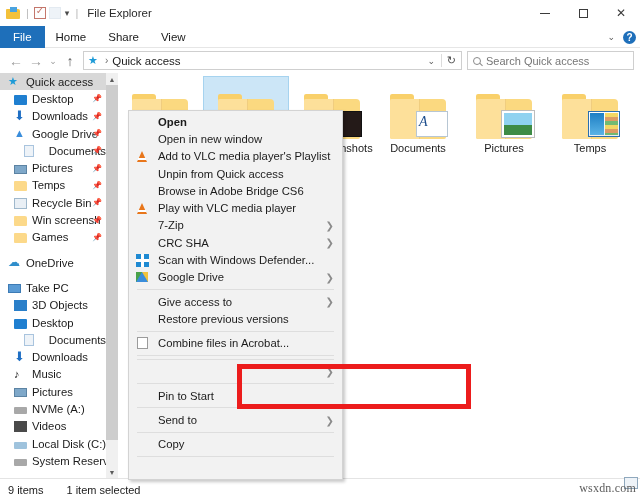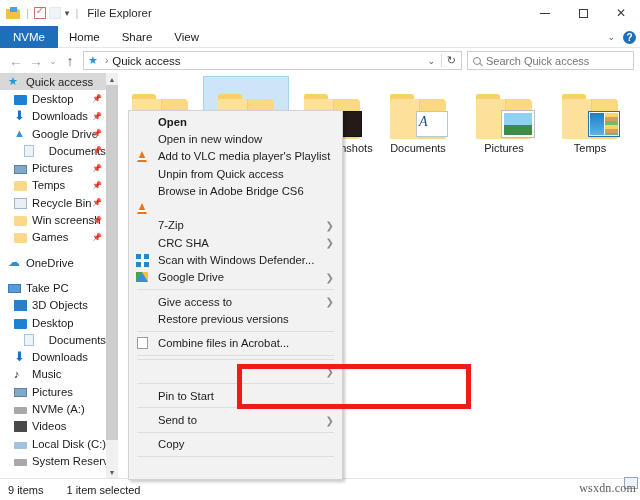--- a/index.html
+++ b/index.html
@@ -380,21 +380,21 @@
       <div class="wc">
           <i class="glyph-max"></i>
         </div>
       <div class="wc">
           <span>✕</span>
         </div>
     </div>
   </div>
 
   <div class="ribbon">
-    <div class="rtab file">NVMe</div>
+    <div class="rtab file">File</div>
     <div class="rtab">Home</div>
     <div class="rtab">Share</div>
     <div class="rtab">View</div>
     <div class="ribbon-right">
       <span class="chev-down">⌄</span>
       <span class="help-dot">?</span>
     </div>
   </div>
 
   <div class="addrbar">
@@ -621,20 +621,21 @@
         <div class="mi">
           <span class="mtext">Unpin from Quick access</span>
         </div>
         <div class="mi">
           <span class="mtext">Browse in Adobe Bridge CS6</span>
         </div>
         <div class="mi">
           <span class="micon">
             <span class="ic-vlc"></span>
           </span>
+          <span class="mtext">Play with VLC media player</span>
         </div>
         <div class="mi">
           <span class="mtext">7-Zip</span>
           <span class="arr">❯</span>
         </div>
         <div class="mi">
           <span class="mtext">CRC SHA</span>
           <span class="arr">❯</span>
         </div>
         <div class="mi">

